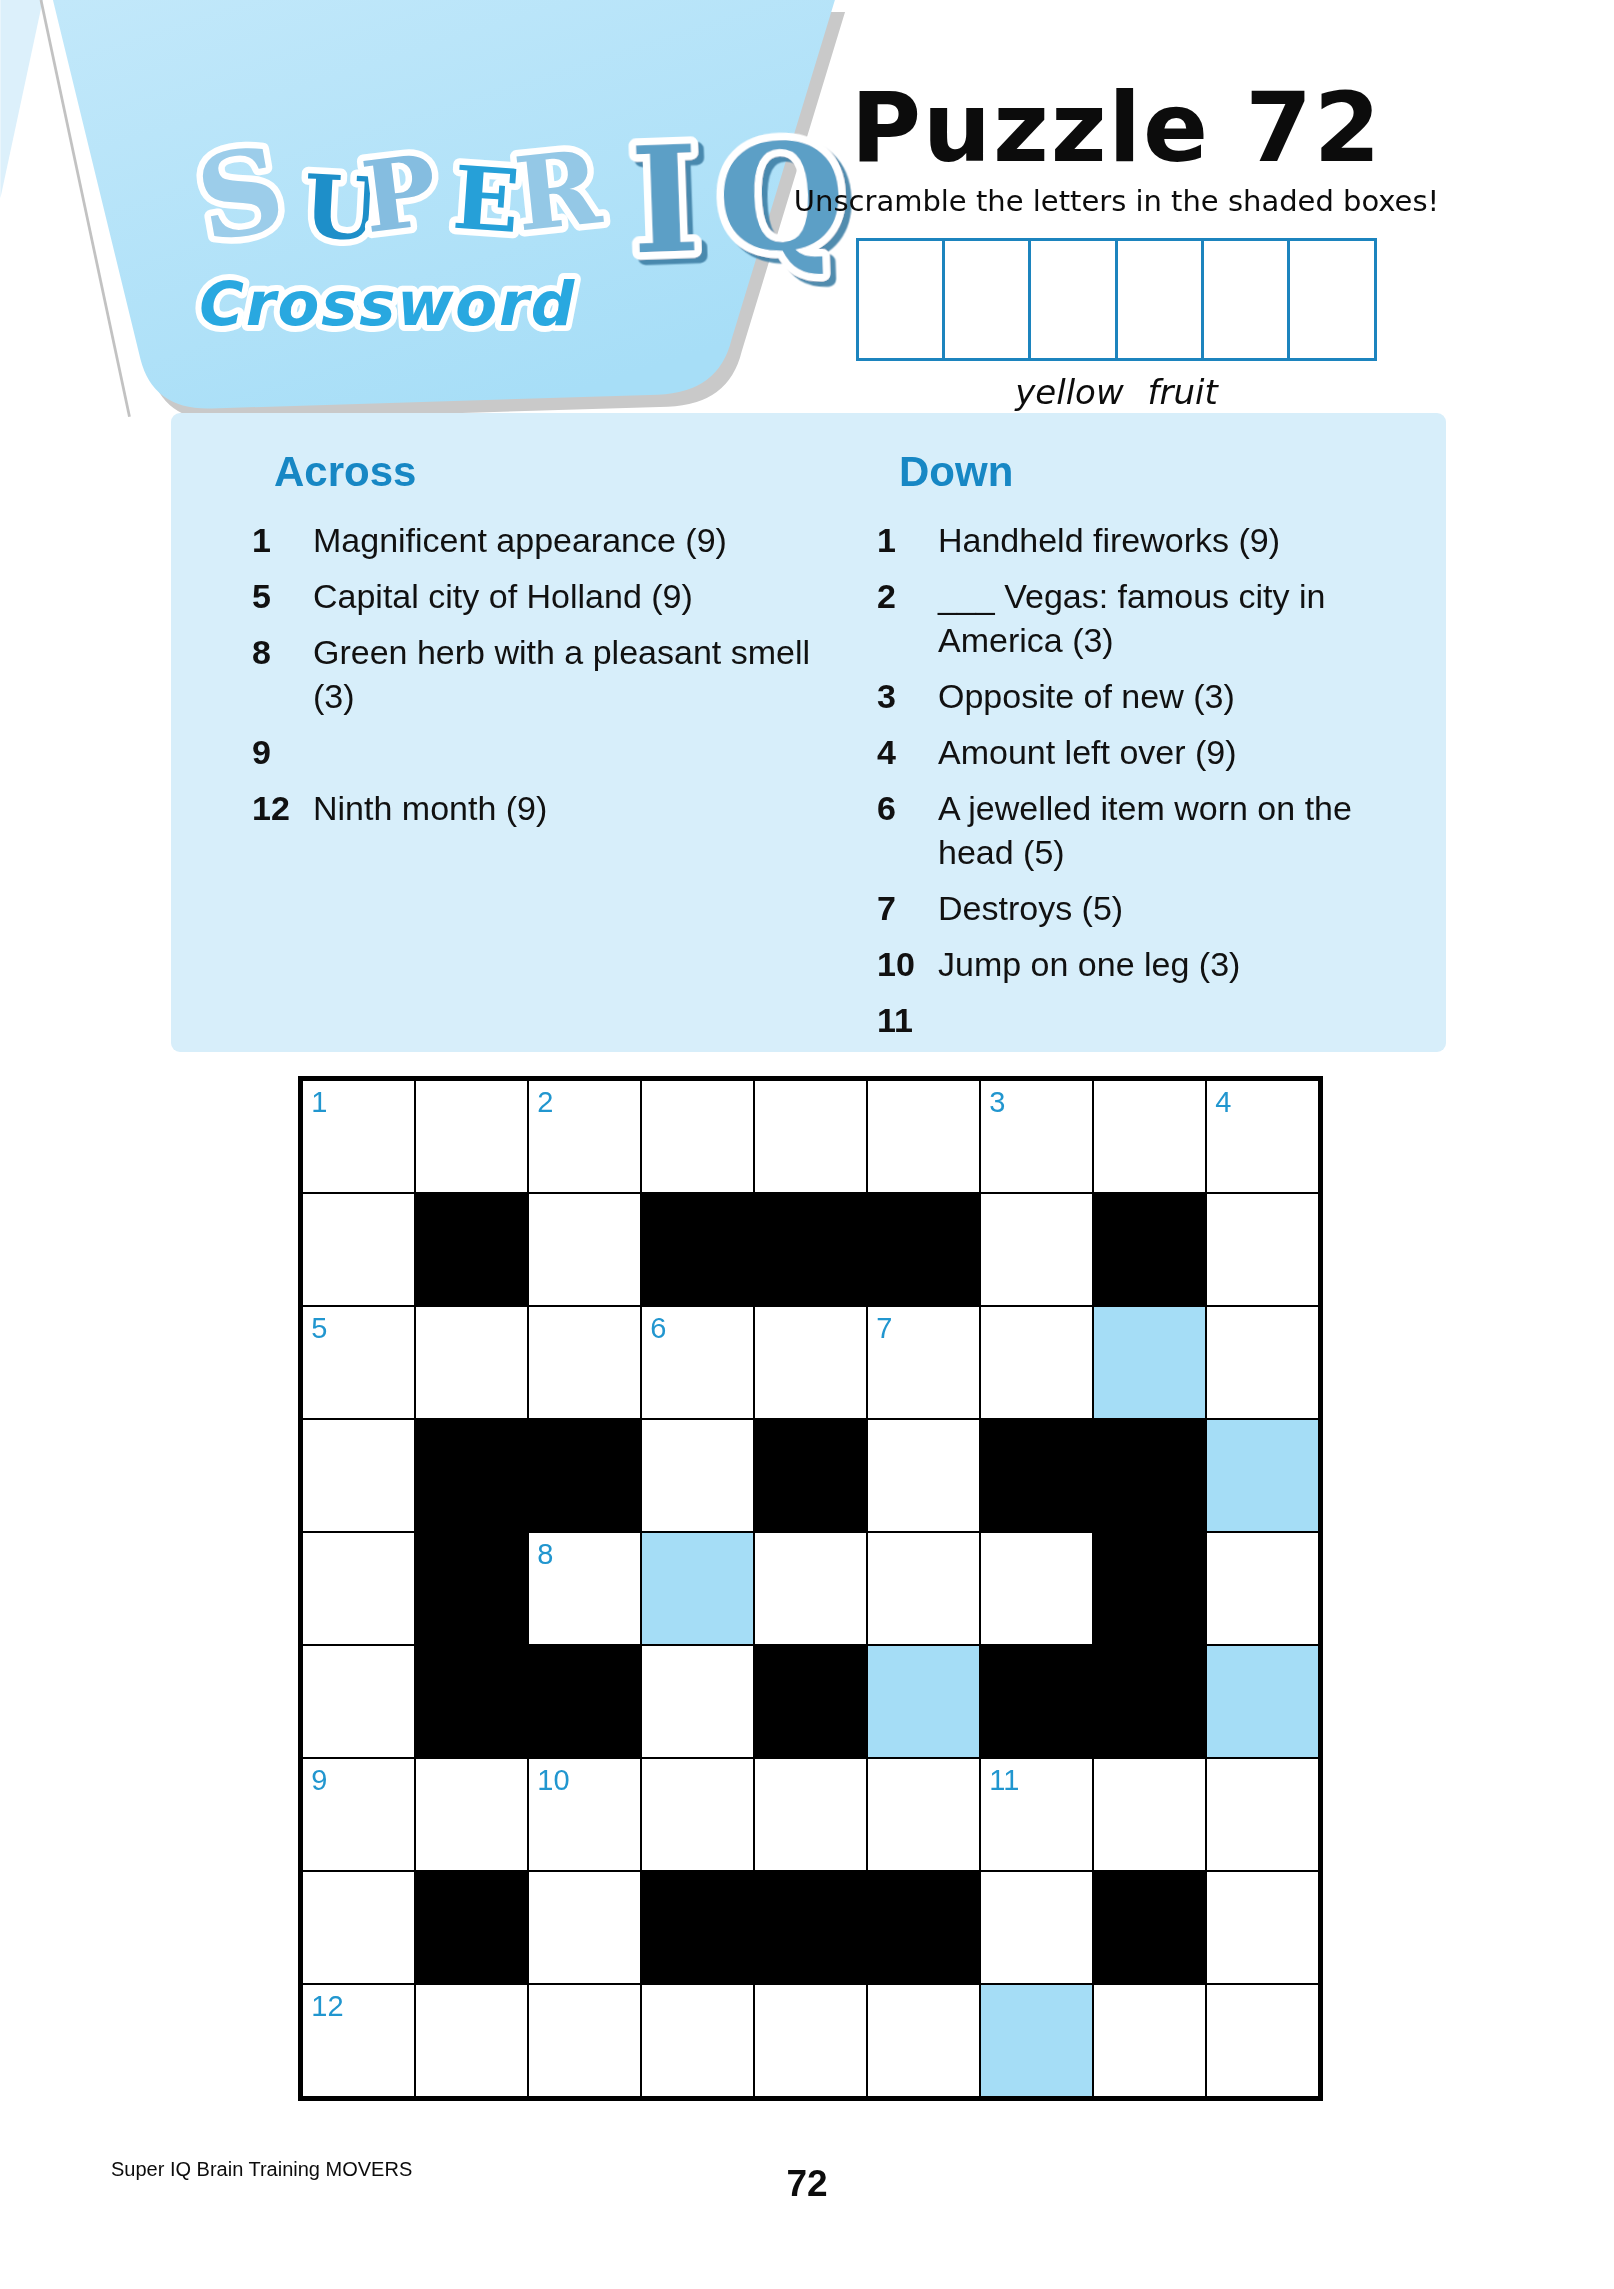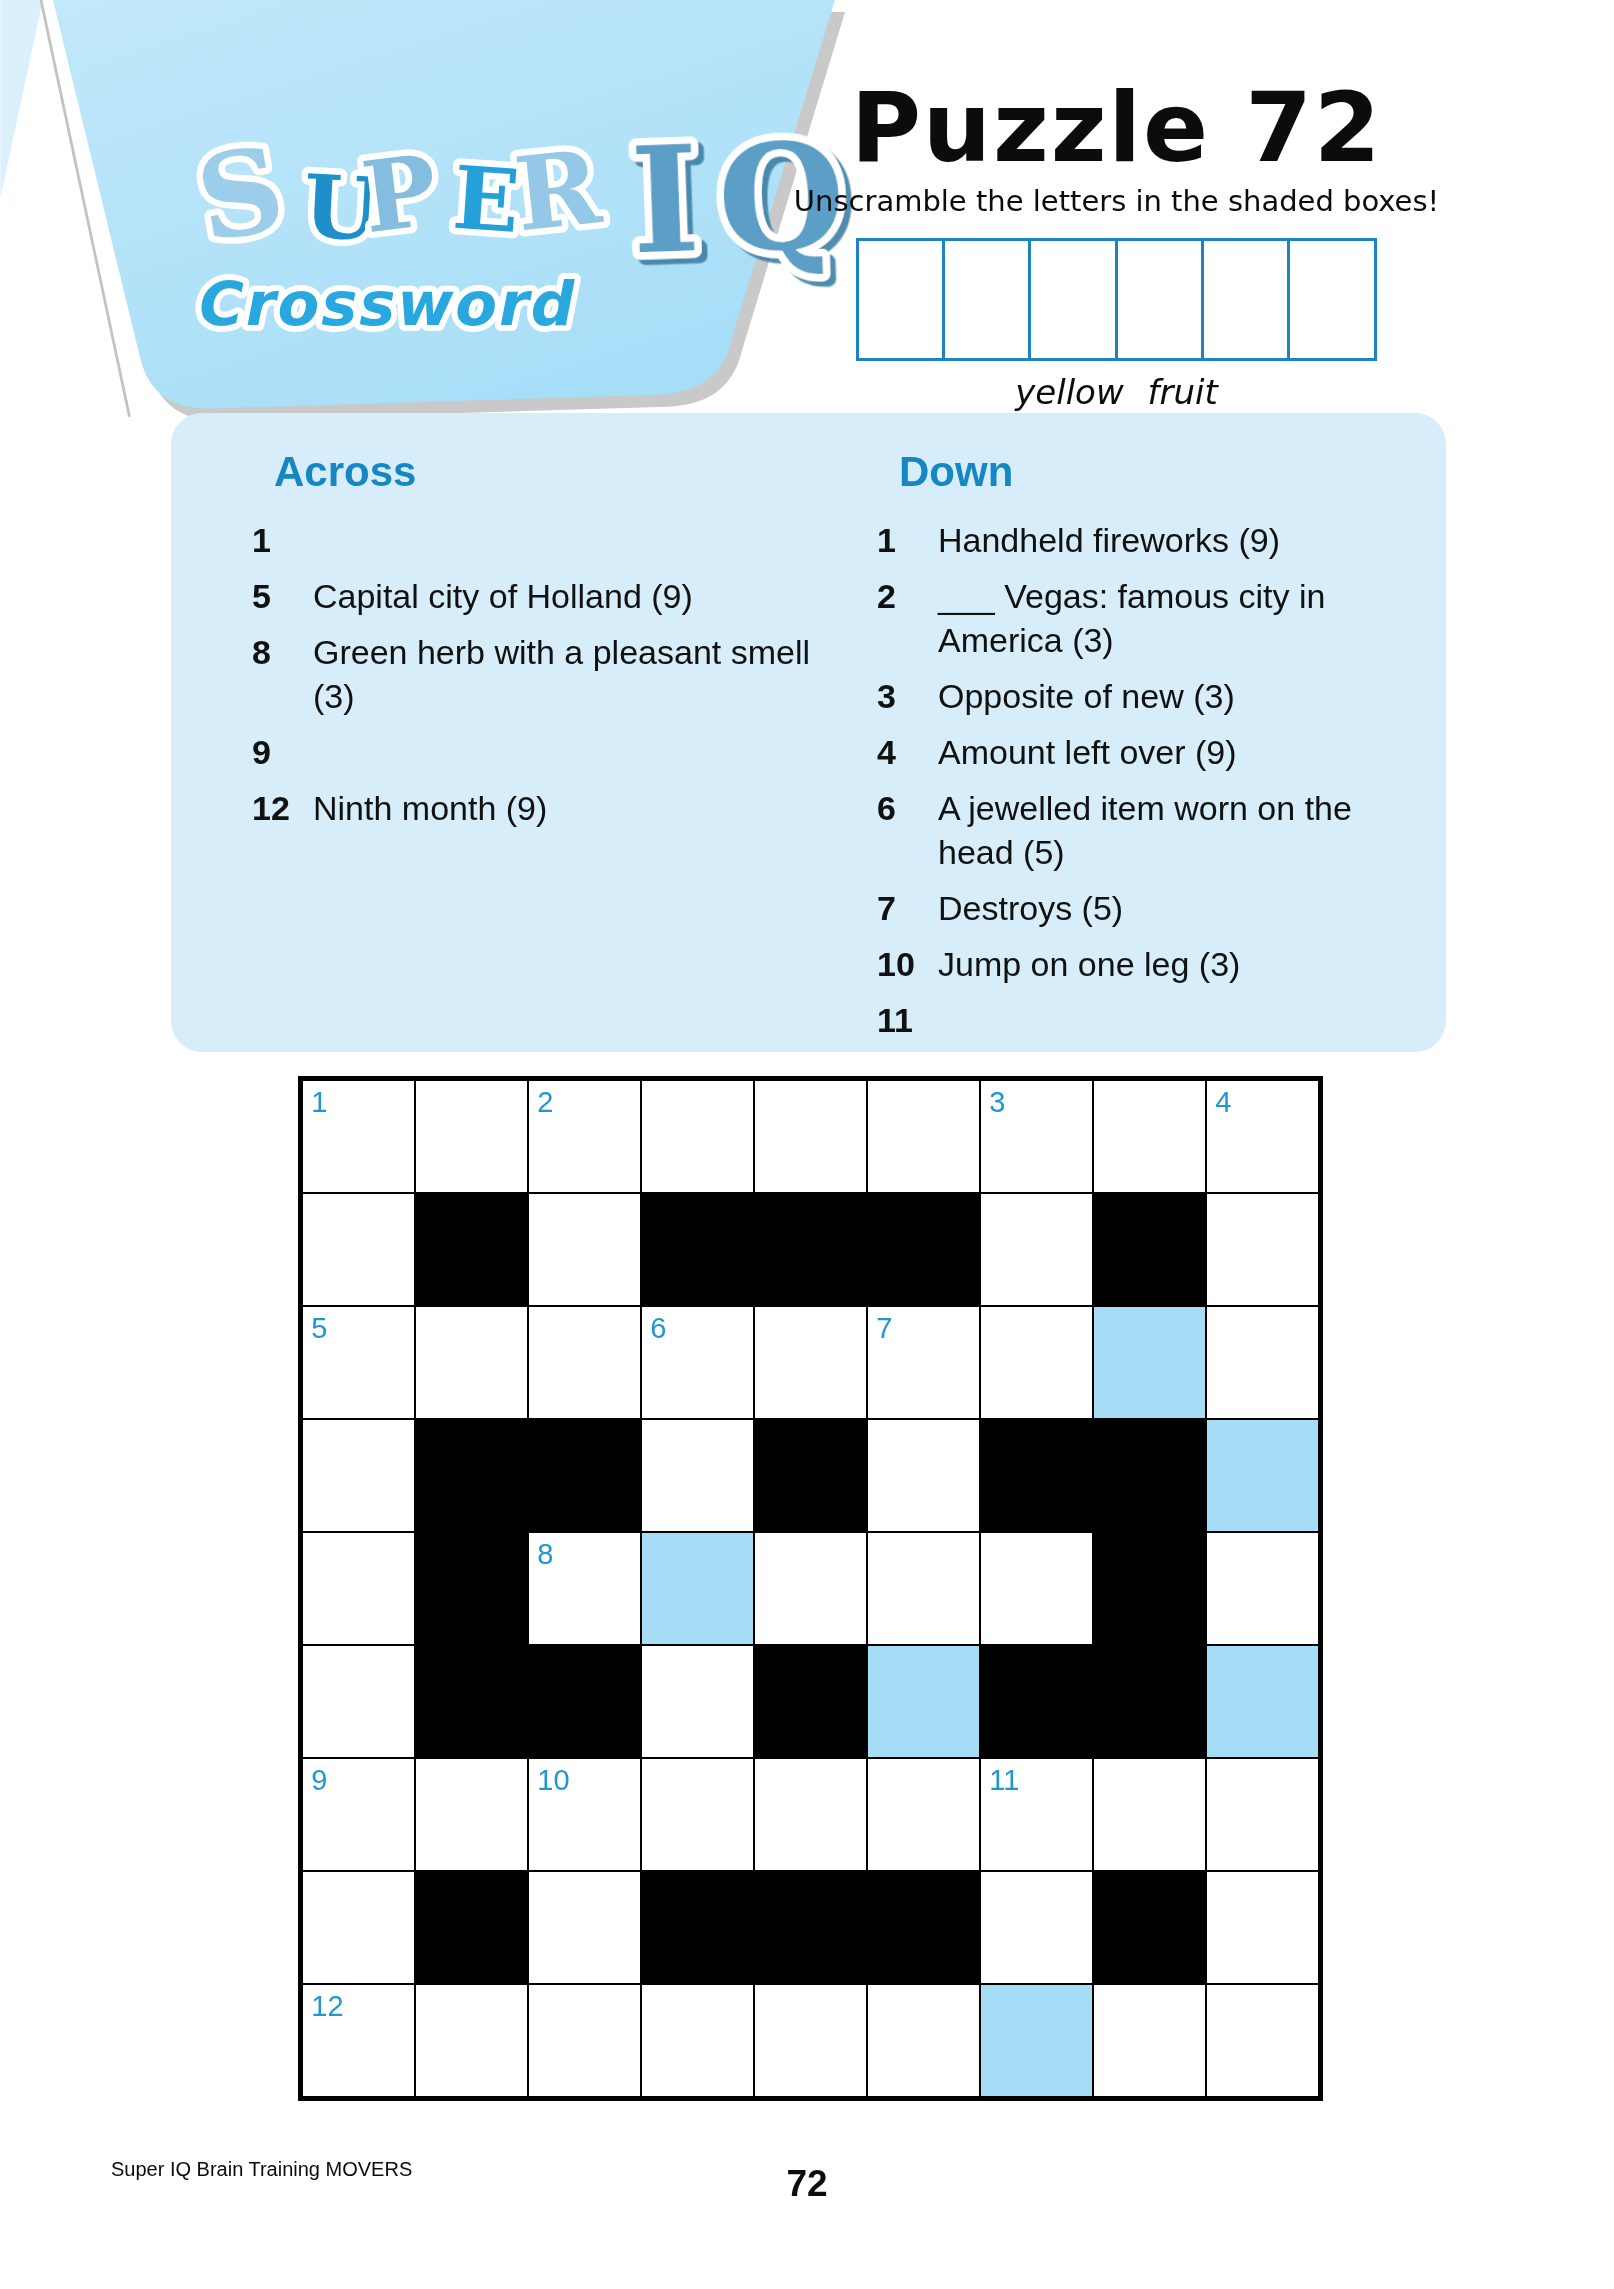--- a/index.html
+++ b/index.html
@@ -17,21 +17,21 @@
                color:#0c0c0c;letter-spacing:0px;}
   .unscramble-row{margin-top:20px;display:flex;justify-content:center;}
   .ubox{width:90px;height:123px;background:#ffffff;border:3.7px solid var(--box-border);
         box-sizing:border-box;}
   .ubox + .ubox{margin-left:-3.7px;}
   .hint{margin-top:11px;font-family:"DejaVu Sans", sans-serif;font-style:italic;
         font-size:34px;color:#0c0c0c;word-spacing:13px;}
 
   
   .clues-panel{position:absolute;left:171px;top:413px;width:1275px;height:639px;
-               background:var(--panel-bg);border-radius:31px;}
+               background:var(--panel-bg);border-radius:9px;}
   .clue-col{position:absolute;top:35px;}
   .col-across{left:81px;width:591px;}
   .col-down{left:706px;width:554px;}
   .clue-heading{font-size:42px;font-weight:bold;color:var(--accent);margin:0 0 22px 22px;}
   .clue{display:flex;margin-bottom:12px;}
   .cnum{width:61px;flex:0 0 61px;font-weight:bold;font-size:34px;color:#111;line-height:44px;}
   .ctext{font-size:34px;color:#111;line-height:44px;}
   .col-across .ctext{width:503px;}
   .col-down .ctext{width:461px;}
 
@@ -99,20 +99,21 @@
       </div>
     <div class="hint">yellow  fruit</div>
   </div>
 
   <div class="clues-panel">
     <div class="clue-col col-across">
       <div class="clue-heading">Across</div>
       <div id="across-list">
           <div class="clue">
             <div class="cnum">1</div>
+            <div class="ctext">Magnificent appearance (9)</div>
           </div>
           <div class="clue">
             <div class="cnum">5</div>
             <div class="ctext">Capital city of Holland (9)</div>
           </div>
           <div class="clue">
             <div class="cnum">8</div>
             <div class="ctext">Green herb with a pleasant smell (3)</div>
           </div>
           <div class="clue">

